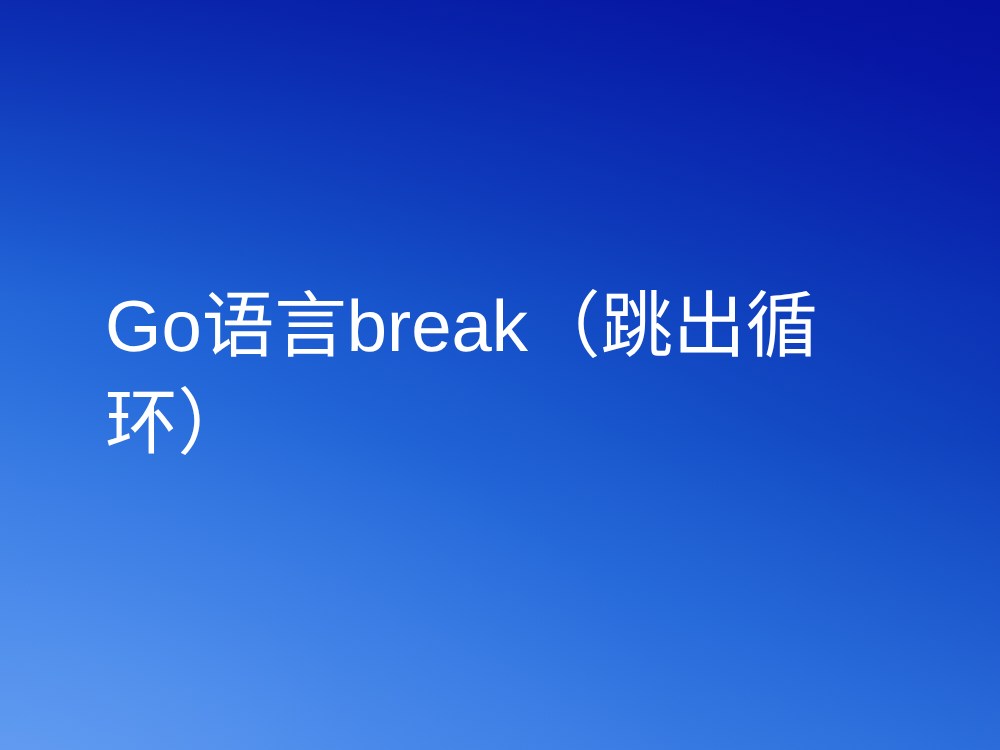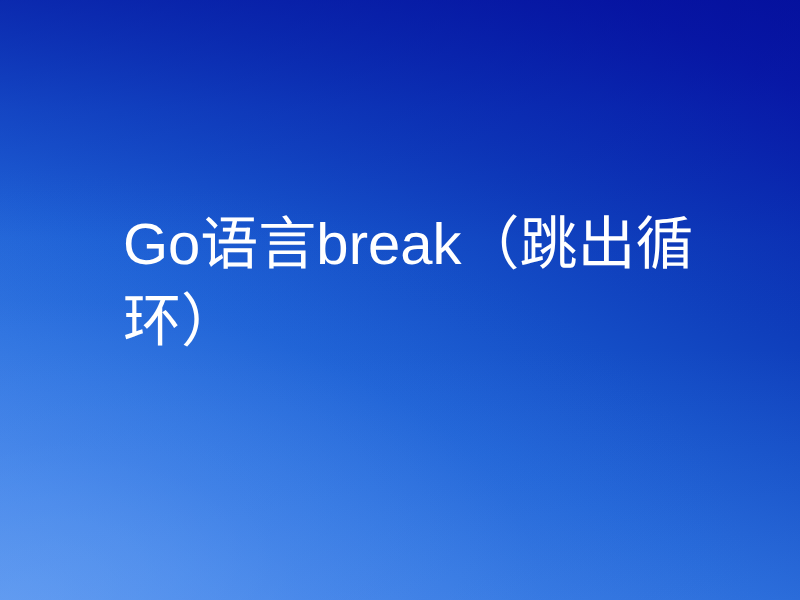--- a/index.html
+++ b/index.html
@@ -62,24 +62,23 @@
         rgba(92, 150, 240, 0.22) 30%,
         rgba(60, 120, 225, 0.06) 55%,
         rgba(0, 0, 0, 0) 78%);
     pointer-events: none;
   }
 
   
   .title-wrap {
     position: absolute;
     left: 84px;
-    top: 206px;
+    top: 223px;
     width: 600px;
     z-index: 3;
-    margin-left: 39px;
   }
 
   .title-text {
     margin: 0;
     font-family: "Liberation Sans", "DejaVu Sans", sans-serif;
     font-size: 58px;
     font-weight: 400;
     line-height: 77px;
     letter-spacing: 0px;
     color: #ffffff;

